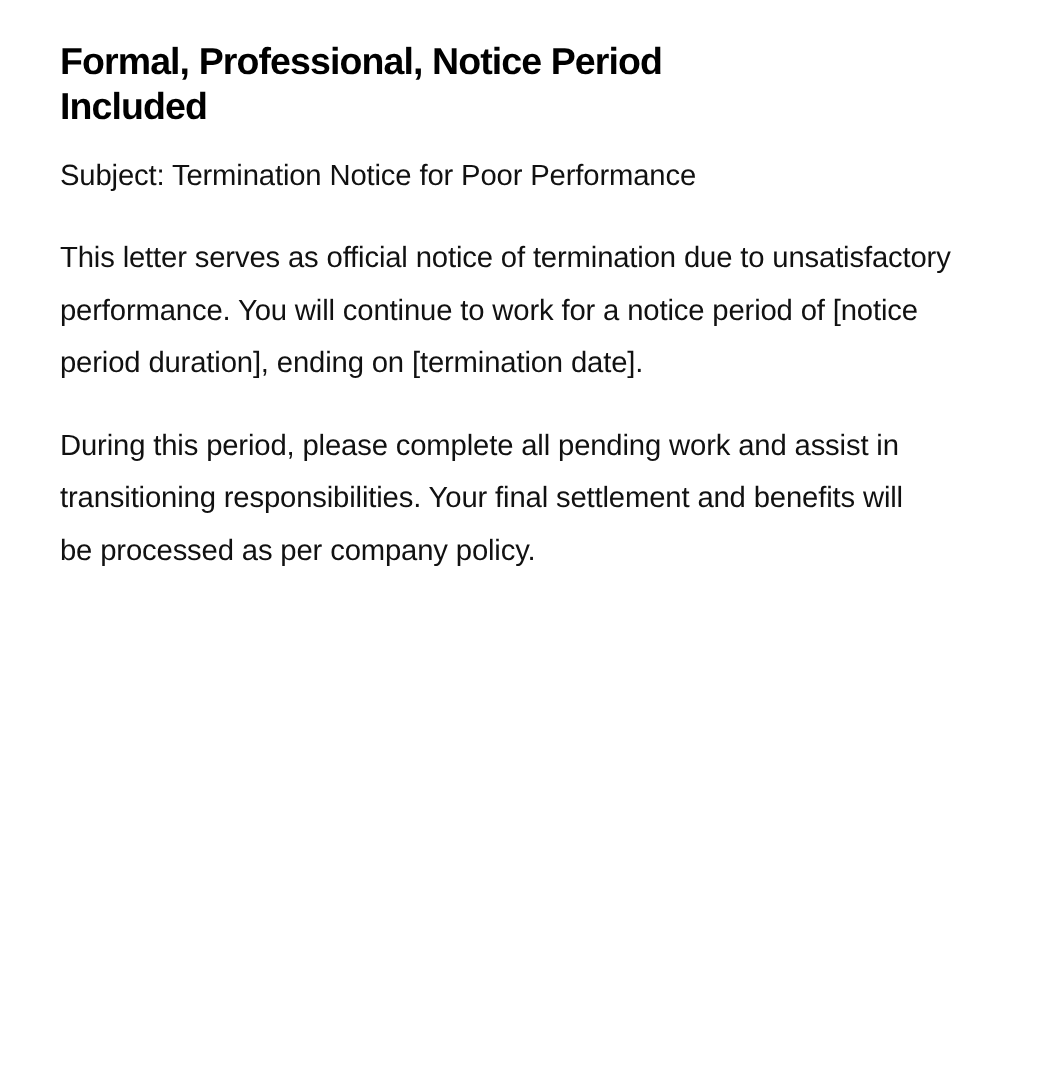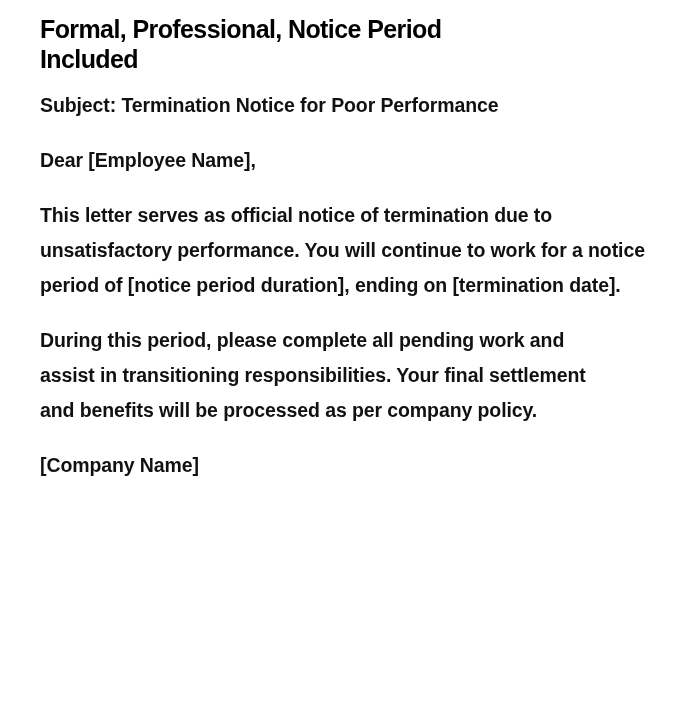--- a/index.html
+++ b/index.html
@@ -9,46 +9,43 @@
     }
     body {
       width: 700px;
       height: 711px;
       overflow: hidden;
       font-family: "Liberation Sans", "DejaVu Sans", sans-serif;
       color: #111111;
     }
     .doc {
       position: relative;
-      padding: 14px 40px 0 40px;
+      padding: 26px 40px 0 40px;
       box-sizing: border-box;
       width: 574px;
     }
     .title {
       font-size: 25px;
       font-weight: bold;
       letter-spacing: -0.6px;
       margin: 0 0 0 0;
       line-height: 30px;
       color: #000000;
     }
     .para {
       font-size: 19.5px;
       line-height: 35px;
       margin: 0;
       letter-spacing: -0.1px;
       color: #111111;
-      font-weight: bold;
     }
     .subject { margin-top: 14px; }
     .gap { margin-top: 20px; }
   </style>
 </head>
 <body>
 
 <div class="doc">
   <h1 class="title">Formal, Professional, Notice Period Included</h1>
   <p class="para subject">Subject: Termination Notice for Poor Performance</p>
-  <p class="para gap">Dear [Employee Name],</p>
   <p class="para gap" style="width:605px;">This letter serves as official notice of termination due to unsatisfactory performance. You will continue to work for a notice period of [notice period duration], ending on [termination date].</p>
   <p class="para gap" style="width:580px;">During this period, please complete all pending work and assist in transitioning responsibilities. Your final settlement and benefits will be processed as per company policy.</p>
-  <p class="para gap">[Company Name]</p>
 </div>
 
 </body></html>

